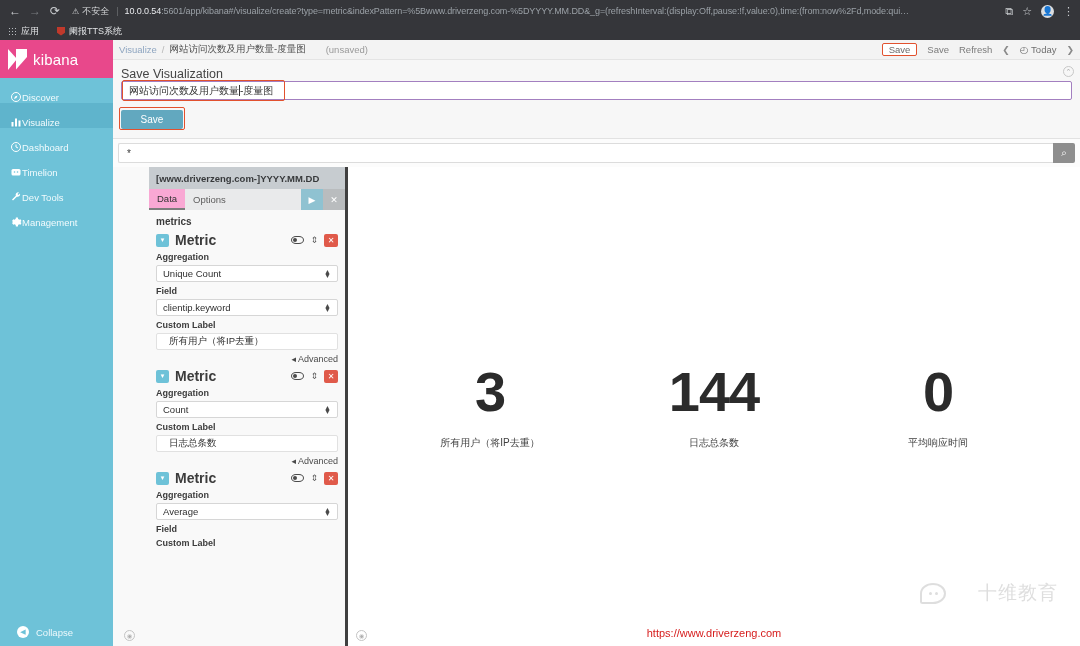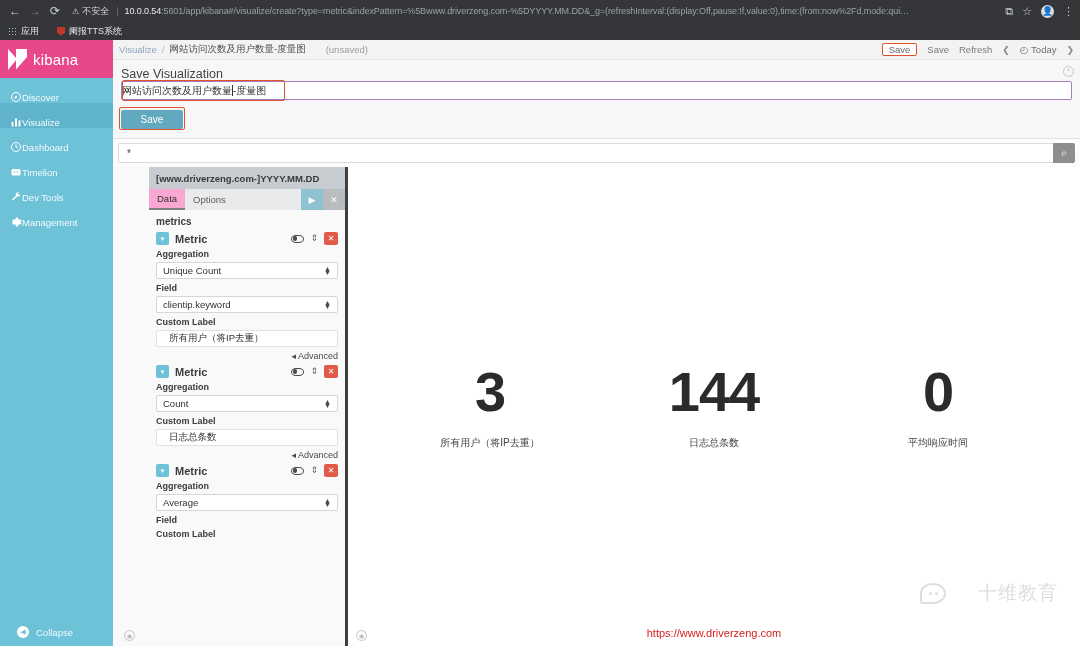--- a/index.html
+++ b/index.html
@@ -114,21 +114,21 @@
     display: flex; align-items: center; justify-content: center; cursor: pointer;
   }
   .title-input-wrap {
     height: 19px; border: 1px solid #a37fc0; background: #ffffff; border-radius: 2px;
     display: flex; align-items: center; position: relative;
   }
   .title-hl {
     position: absolute; left: 0px; top: -2px; height: 21px; width: 163px;
     border: 1.5px solid #e2512e; border-radius: 2px; pointer-events: none;
   }
-  .title-text { font-size: 10px; color: #333; display: flex; align-items: center; }
+  .title-text { font-size: 10px; color: #333; padding-left: 7px; display: flex; align-items: center; }
   .caret { display: inline-block; width: 1px; height: 11px; background: #333; margin: 0 0px; }
   .save-btn-row { margin-top: 9px; position: relative; display: inline-block; }
   .save-btn {
     background: #62a8bf; color: #ffffff; font-size: 10px; border: none; border-radius: 2px;
     padding: 4px 16px; cursor: pointer; min-width: 62px;
   }
   .save-btn-hl {
     position: absolute; left: -2px; top: -2px; width: 66px; height: 23px;
     border: 1.5px solid #e2512e; border-radius: 2px; pointer-events: none;
   }
@@ -168,21 +168,21 @@
   .act-play { background: #8fc2d1; }
   .act-close { background: #b9bcbe; }
 
   .editor-scroll { flex: 1 1 auto; overflow: hidden; padding: 6px 7px 0 7px; position: relative; }
   .sec-title { font-size: 10px; font-weight: bold; color: #3a3a3a; margin-bottom: 5px; }
   .metric-head { display: flex; align-items: center; gap: 6px; margin-bottom: 3px; }
   .mh-toggle {
     width: 13px; height: 13px; background: #6ec2d8; border-radius: 2px; color: #ffffff;
     display: flex; align-items: center; justify-content: center; font-size: 7px; cursor: pointer; flex: 0 0 13px;
   }
-  .mh-label { font-size: 11px; color: #3c3c3c; font-weight: bold; }
+  .mh-label { font-size: 14px; color: #3c3c3c; font-weight: bold; }
   .mh-right { margin-left: auto; display: flex; align-items: center; gap: 6px; }
   .eye-ico { width: 13px; height: 8px; border: 1.4px solid #4a4a4a; border-radius: 5px / 4px; position: relative; }
   .eye-ico:after { content:""; position:absolute; left: 0.5px; top: 0.5px; width: 4.5px; height: 4.5px; border-radius: 50%; background:#4a4a4a; }
   .grip-ico { color: #5a5a5a; font-size: 9px; line-height: 1; cursor: grab; }
   .del-btn {
     width: 14px; height: 13px; background: #e05a4a; color: #ffffff; border-radius: 2px;
     display: flex; align-items: center; justify-content: center; font-size: 8px; cursor: pointer;
   }
   .fld-label { font-size: 9px; color: #3c3c3c; font-weight: bold; margin: 4px 0 3px 0; }
   .sel-box {

